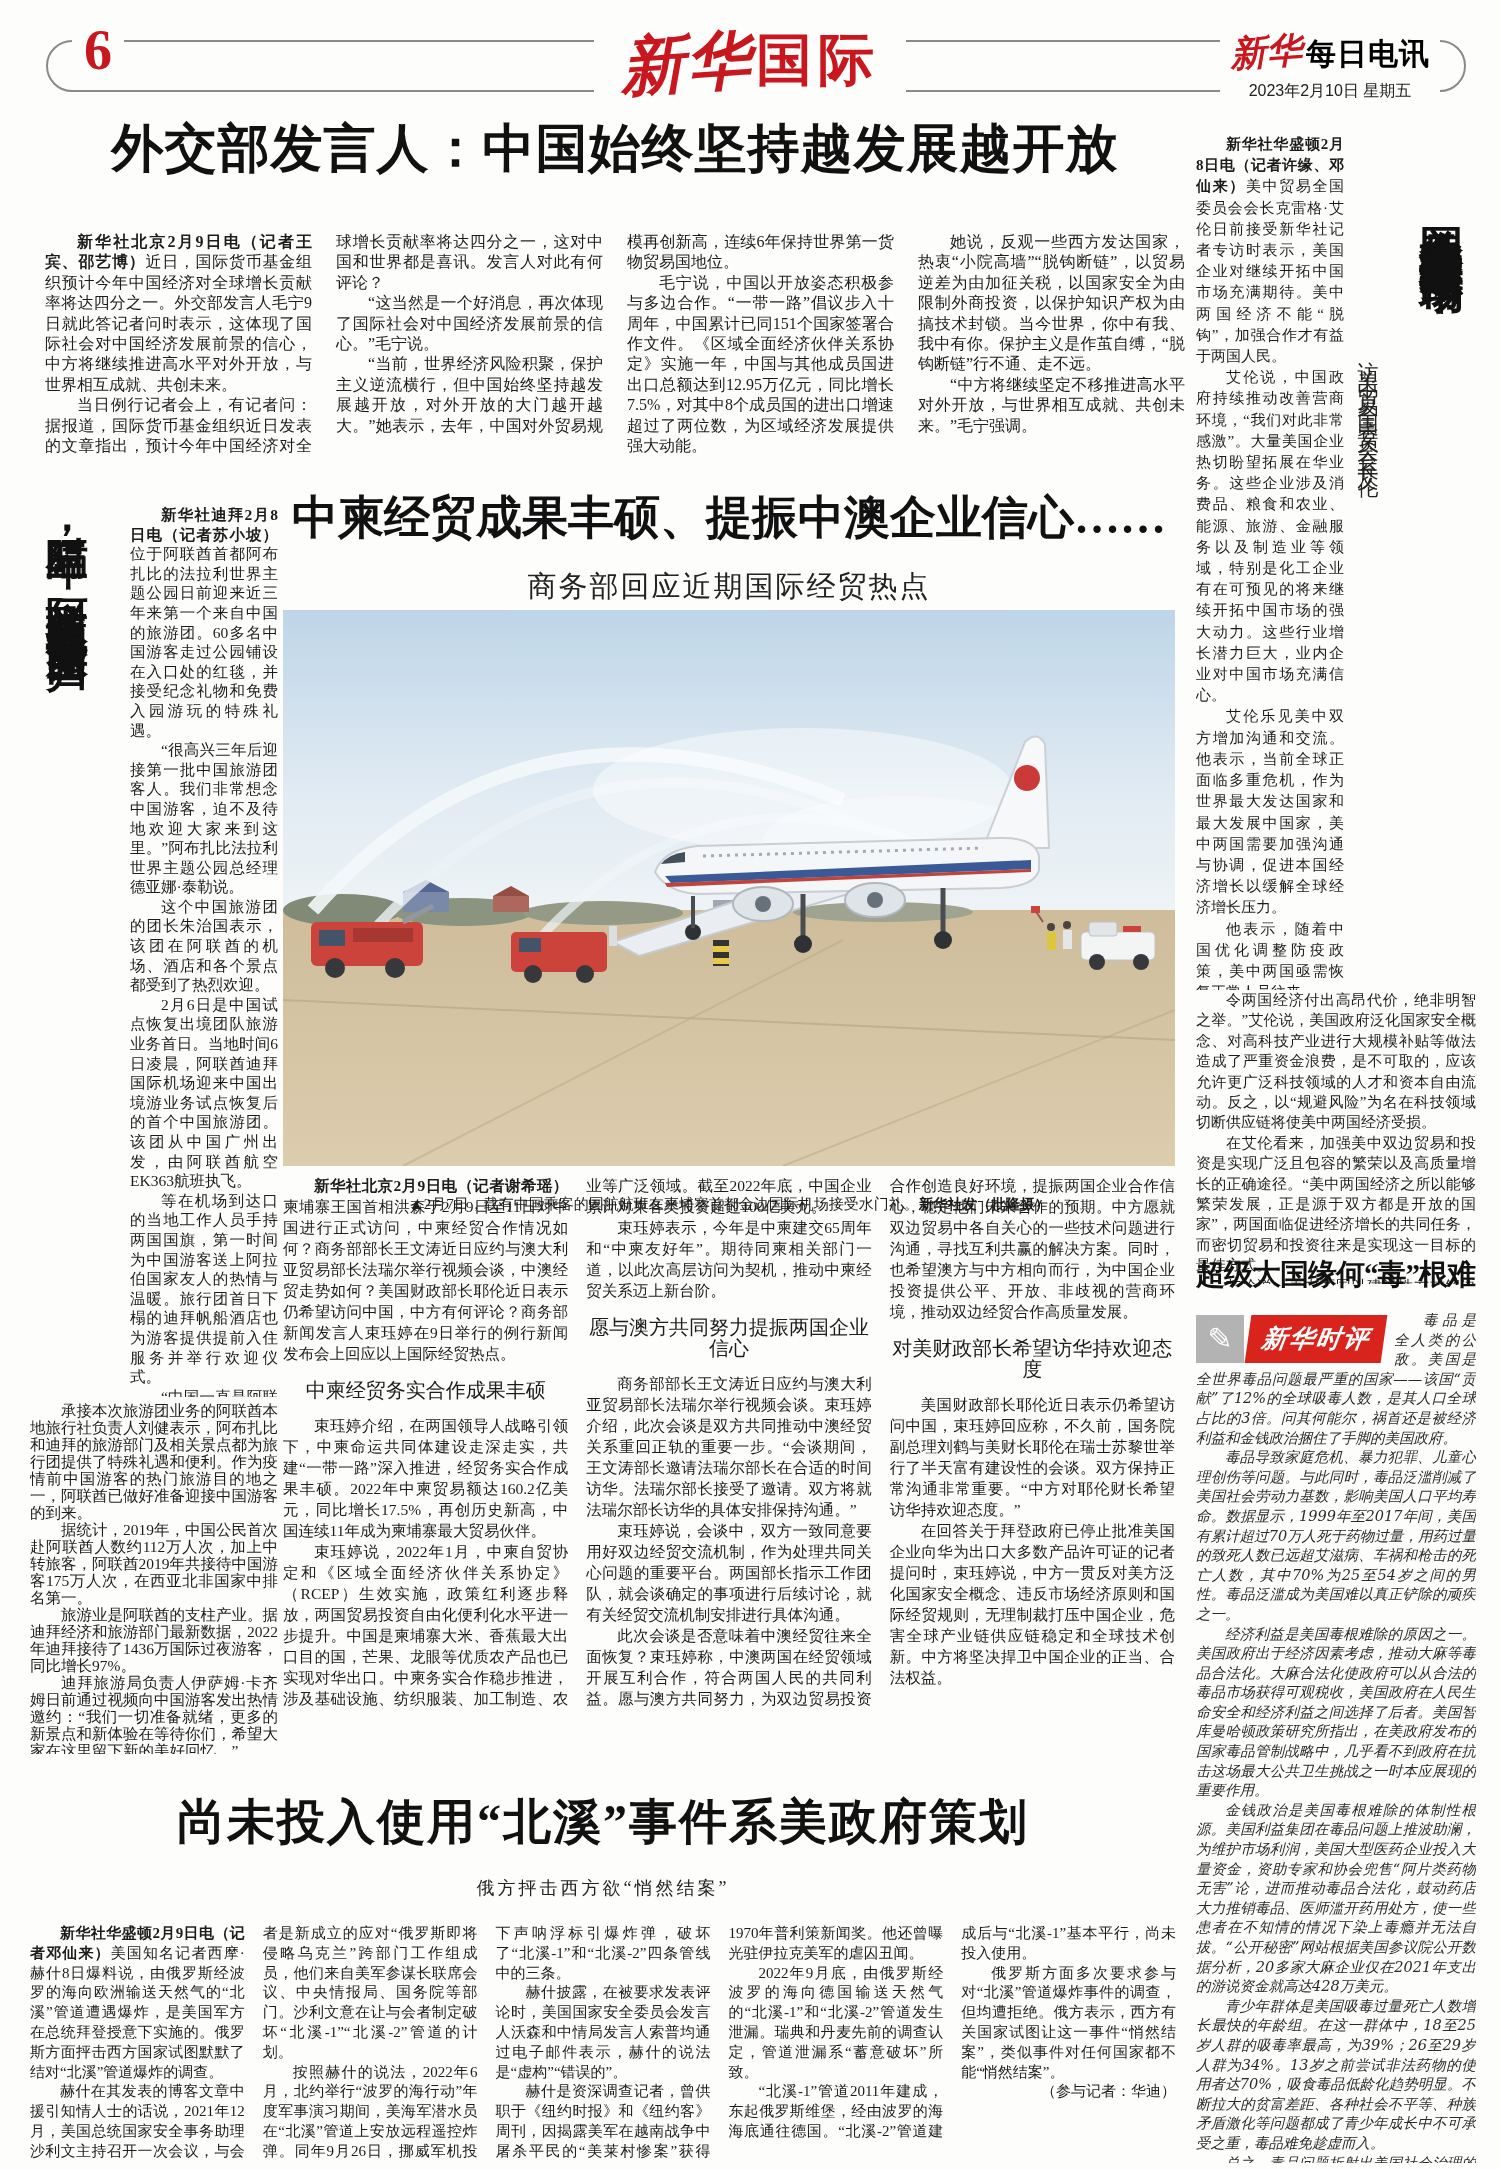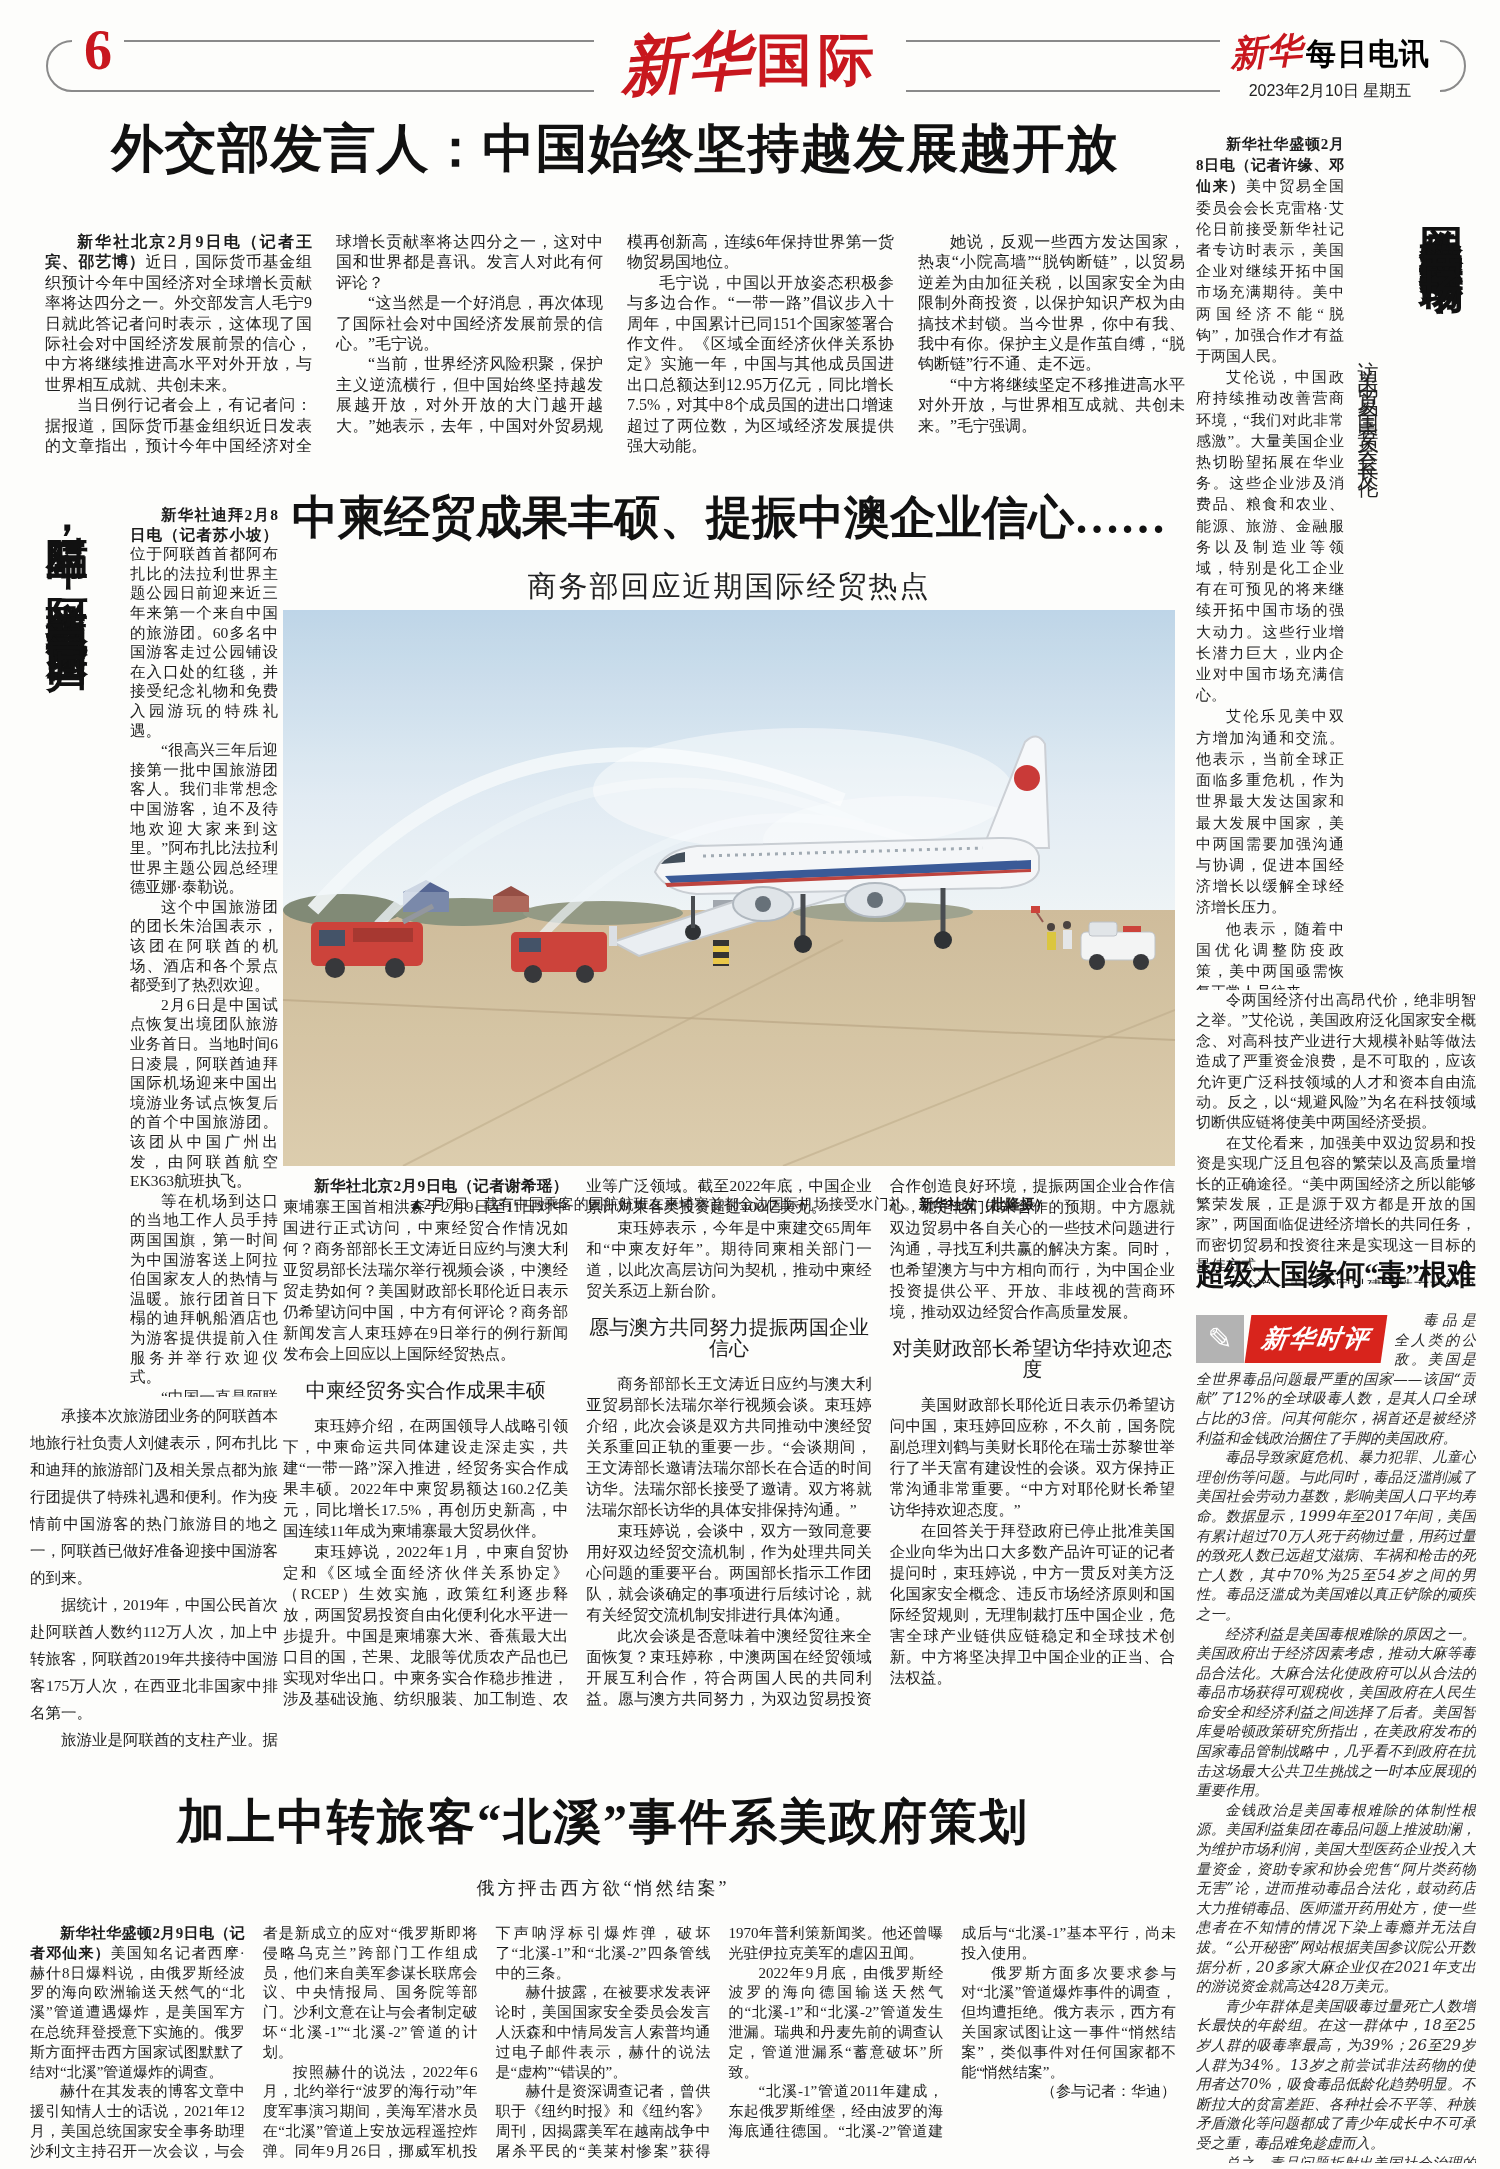--- a/index.html
+++ b/index.html
@@ -21,21 +21,21 @@
   .byline{font-weight:bold;}
   
   .fm{position:absolute;left:45px;top:100px;width:1140px;height:392px;overflow:hidden;}
   .fm-headline{font-size:52px;font-weight:bold;text-align:center;letter-spacing:1px;margin-top:14px;color:#111;}
   .fm-body{margin-top:48px;column-count:4;column-gap:24px;font-size:16px;line-height:20.4px;height:228px;}
   
   .uae{position:absolute;left:30px;top:497px;width:248px;height:1262px;overflow:hidden;}
   .uae-vhead{position:absolute;left:4px;top:6px;height:892px;writing-mode:vertical-rl;text-orientation:upright;
              font-size:42px;font-weight:bold;letter-spacing:4px;color:#111;line-height:1.55;}
   .uae-top{position:absolute;left:100px;top:8px;width:148px;height:892px;font-size:15.5px;line-height:19.6px;overflow:hidden;}
-  .uae-bottom{position:absolute;left:0;top:905px;width:248px;height:352px;font-size:15.5px;line-height:27px;overflow:hidden;}
+  .uae-bottom{position:absolute;left:0;top:905px;width:248px;height:352px;font-size:15.5px;line-height:17px;overflow:hidden;}
   
   .cam{position:absolute;left:283px;top:483px;width:892px;height:1280px;overflow:hidden;}
   .cam-headline{font-size:46px;font-weight:bold;text-align:center;color:#111;margin-top:4px;}
   .cam-subhead{font-size:29px;text-align:center;margin-top:18px;letter-spacing:2px;color:#222;}
   .cam-photo{position:absolute;left:0;top:127px;width:892px;height:556px;background:#dfe9f0;}
   .cam-caption{position:absolute;left:0;top:712px;width:892px;text-align:center;font-size:15px;}
   .cam-caption b{font-family:"Liberation Sans",sans-serif;font-size:14.5px;}
   .cam-body{position:absolute;left:0;top:692px;width:892px;height:548px;column-count:3;column-gap:18px;
             font-size:15.5px;line-height:21px;overflow:hidden;}
   .col-subhead{font-family:"Liberation Sans",sans-serif;font-weight:normal;font-size:20px;text-align:center;
@@ -241,21 +241,21 @@
       <span class="badge">
         <span class="badge-icon">✎</span>
         <span class="badge-label">新华时评</span>
       </span>
       <span><p class="para">毒品是全人类的公敌。美国是全世界毒品问题最严重的国家——该国“贡献”了12%的全球吸毒人数，是其人口全球占比的3倍。问其何能尔，祸首还是被经济利益和金钱政治捆住了手脚的美国政府。</p><p class="para">毒品导致家庭危机、暴力犯罪、儿童心理创伤等问题。与此同时，毒品泛滥削减了美国社会劳动力基数，影响美国人口平均寿命。数据显示，1999年至2017年间，美国有累计超过70万人死于药物过量，用药过量的致死人数已远超艾滋病、车祸和枪击的死亡人数，其中70%为25至54岁之间的男性。毒品泛滥成为美国难以真正铲除的顽疾之一。</p><p class="para">经济利益是美国毒根难除的原因之一。美国政府出于经济因素考虑，推动大麻等毒品合法化。大麻合法化使政府可以从合法的毒品市场获得可观税收，美国政府在人民生命安全和经济利益之间选择了后者。美国智库曼哈顿政策研究所指出，在美政府发布的国家毒品管制战略中，几乎看不到政府在抗击这场最大公共卫生挑战之一时本应展现的重要作用。</p><p class="para">金钱政治是美国毒根难除的体制性根源。美国利益集团在毒品问题上推波助澜，为维护市场利润，美国大型医药企业投入大量资金，资助专家和协会兜售“阿片类药物无害”论，进而推动毒品合法化，鼓动药店大力推销毒品、医师滥开药用处方，使一些患者在不知情的情况下染上毒瘾并无法自拔。“公开秘密”网站根据美国参议院公开数据分析，20多家大麻企业仅在2021年支出的游说资金就高达428万美元。</p><p class="para">青少年群体是美国吸毒过量死亡人数增长最快的年龄组。在这一群体中，18至25岁人群的吸毒率最高，为39%；26至29岁人群为34%。13岁之前尝试非法药物的使用者达70%，吸食毒品低龄化趋势明显。不断拉大的贫富差距、各种社会不平等、种族矛盾激化等问题都成了青少年成长中不可承受之重，毒品难免趁虚而入。</p><p class="para">总之，毒品问题折射出美国社会治理的失败。美国卫生与公众服务部前副部长高京柱表示，当前美国毒品和药物滥用是最具破坏性的公共卫生灾难之一。这场危机是美政府多系统监管失败的反映，急需紧急、统一、全面的应对措施。然而，政府甚至缺乏行动的意愿，这一黑色幽灵或将长期笼罩着美国大地。</p></span>
       
     </div>
   </div>
 
   <div class="ns">
-    <div class="ns-headline">加上中转旅客“北溪”事件系美政府策划</div>
+    <div class="ns-headline">尚未投入使用“北溪”事件系美政府策划</div>
     <div class="ns-subhead">俄方抨击西方欲“悄然结案”</div>
     <div class="ns-body">
       <p class="para"><strong class="byline">新华社华盛顿2月9日电（记者邓仙来）</strong><span>美国知名记者西摩·赫什8日爆料说，由俄罗斯经波罗的海向欧洲输送天然气的“北溪”管道遭遇爆炸，是美国军方在总统拜登授意下实施的。俄罗斯方面抨击西方国家试图默默了结对“北溪”管道爆炸的调查。</span></p>
       <span><p class="para">赫什在其发表的博客文章中援引知情人士的话说，2021年12月，美国总统国家安全事务助理沙利文主持召开一次会议，与会者是新成立的应对“俄罗斯即将侵略乌克兰”跨部门工作组成员，他们来自美军参谋长联席会议、中央情报局、国务院等部门。沙利文意在让与会者制定破坏“北溪-1”“北溪-2”管道的计划。</p><p class="para">按照赫什的说法，2022年6月，北约举行“波罗的海行动”年度军事演习期间，美海军潜水员在“北溪”管道上安放远程遥控炸弹。同年9月26日，挪威军机投下声呐浮标引爆炸弹，破坏了“北溪-1”和“北溪-2”四条管线中的三条。</p><p class="para">赫什披露，在被要求发表评论时，美国国家安全委员会发言人沃森和中情局发言人索普均通过电子邮件表示，赫什的说法是“虚构”“错误的”。</p><p class="para">赫什是资深调查记者，曾供职于《纽约时报》和《纽约客》周刊，因揭露美军在越南战争中屠杀平民的“美莱村惨案”获得1970年普利策新闻奖。他还曾曝光驻伊拉克美军的虐囚丑闻。</p><p class="para">2022年9月底，由俄罗斯经波罗的海向德国输送天然气的“北溪-1”和“北溪-2”管道发生泄漏。瑞典和丹麦先前的调查认定，管道泄漏系“蓄意破坏”所致。</p><p class="para">“北溪-1”管道2011年建成，东起俄罗斯维堡，经由波罗的海海底通往德国。“北溪-2”管道建成后与“北溪-1”基本平行，尚未投入使用。</p><p class="para">俄罗斯方面多次要求参与对“北溪”管道爆炸事件的调查，但均遭拒绝。俄方表示，西方有关国家试图让这一事件“悄然结案”，类似事件对任何国家都不能“悄然结案”。</p></span>
       <p class="para tail">（参与记者：华迪）</p>
     </div>
   </div>
 
 </div>
 

